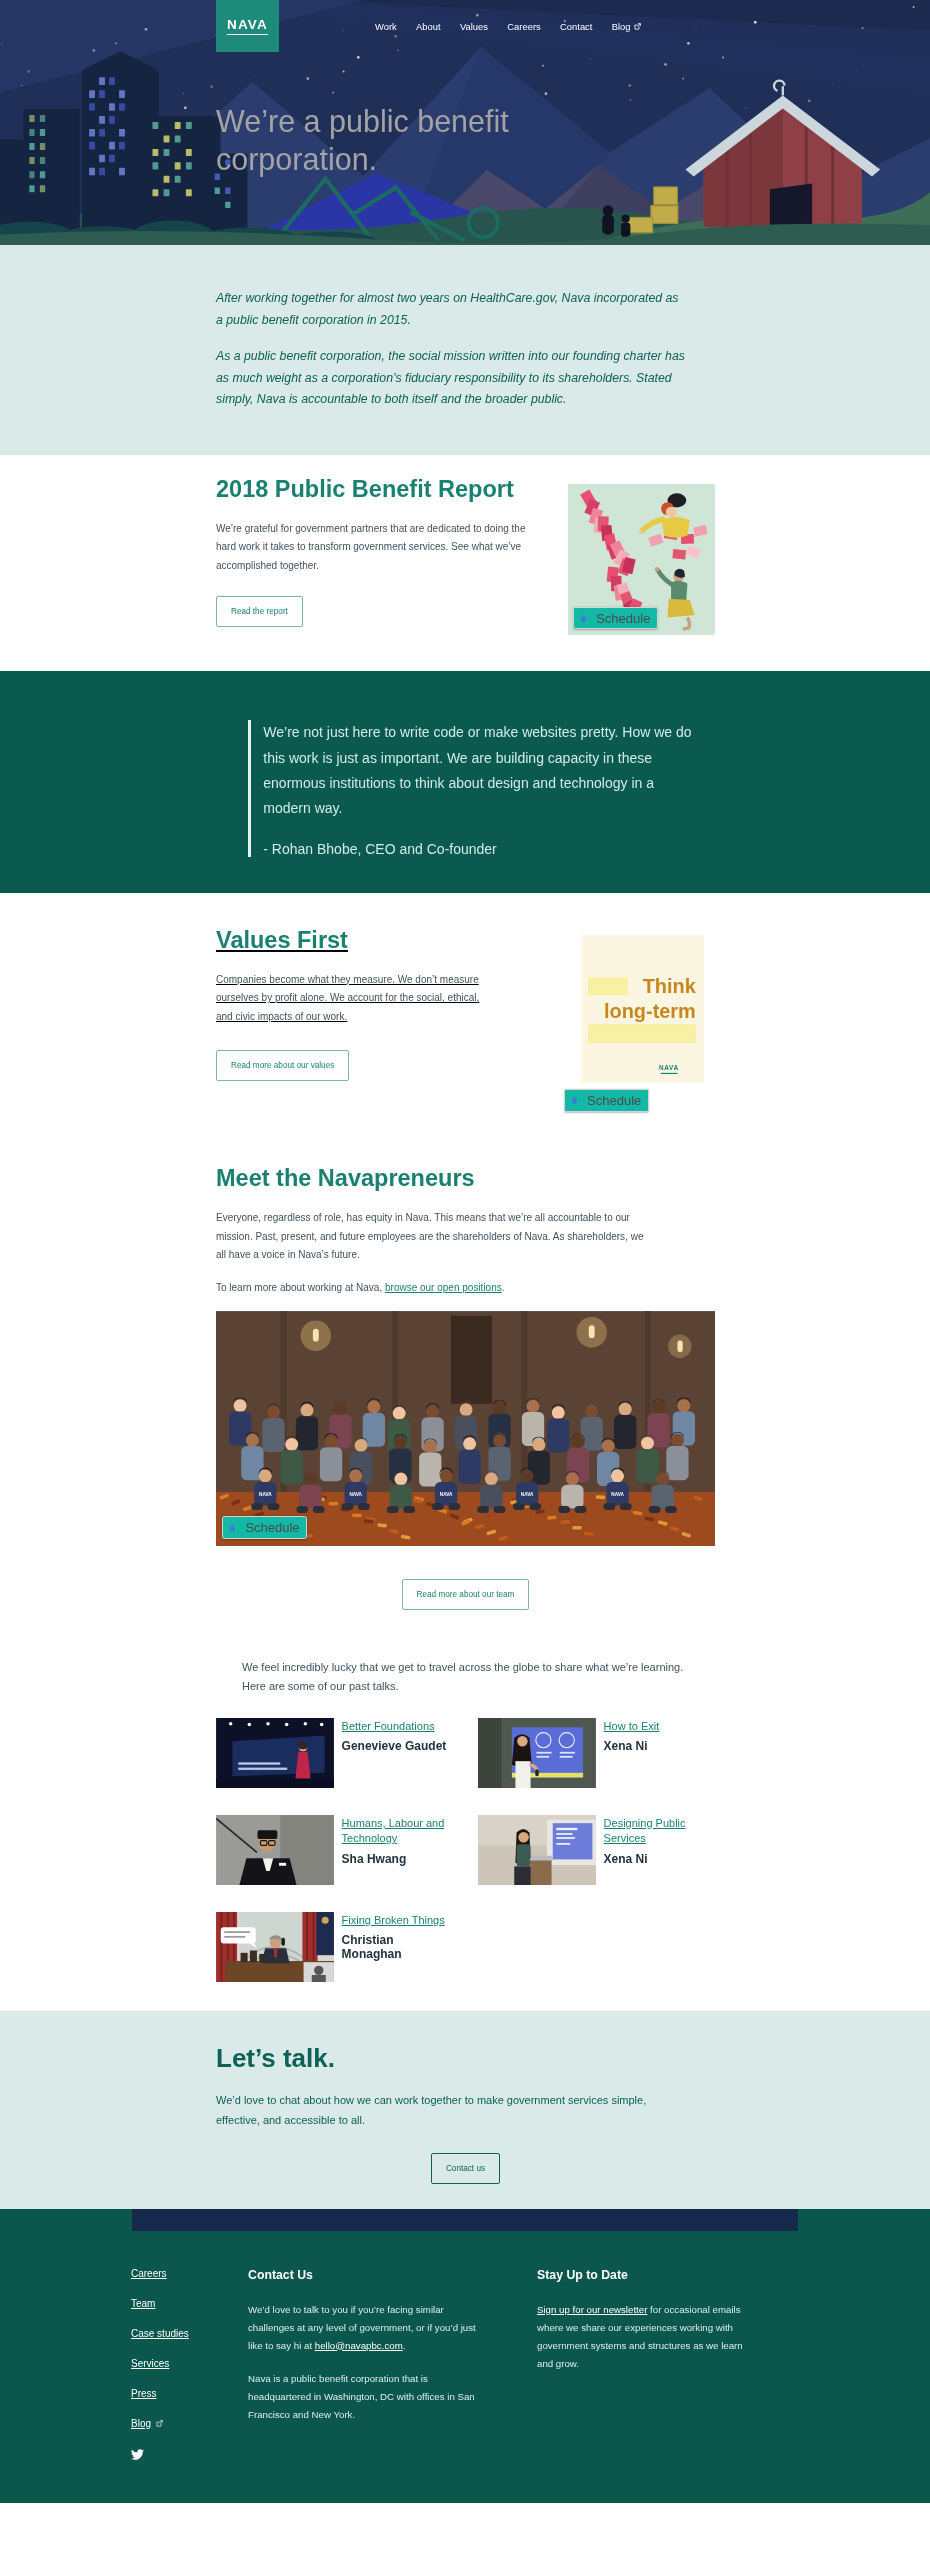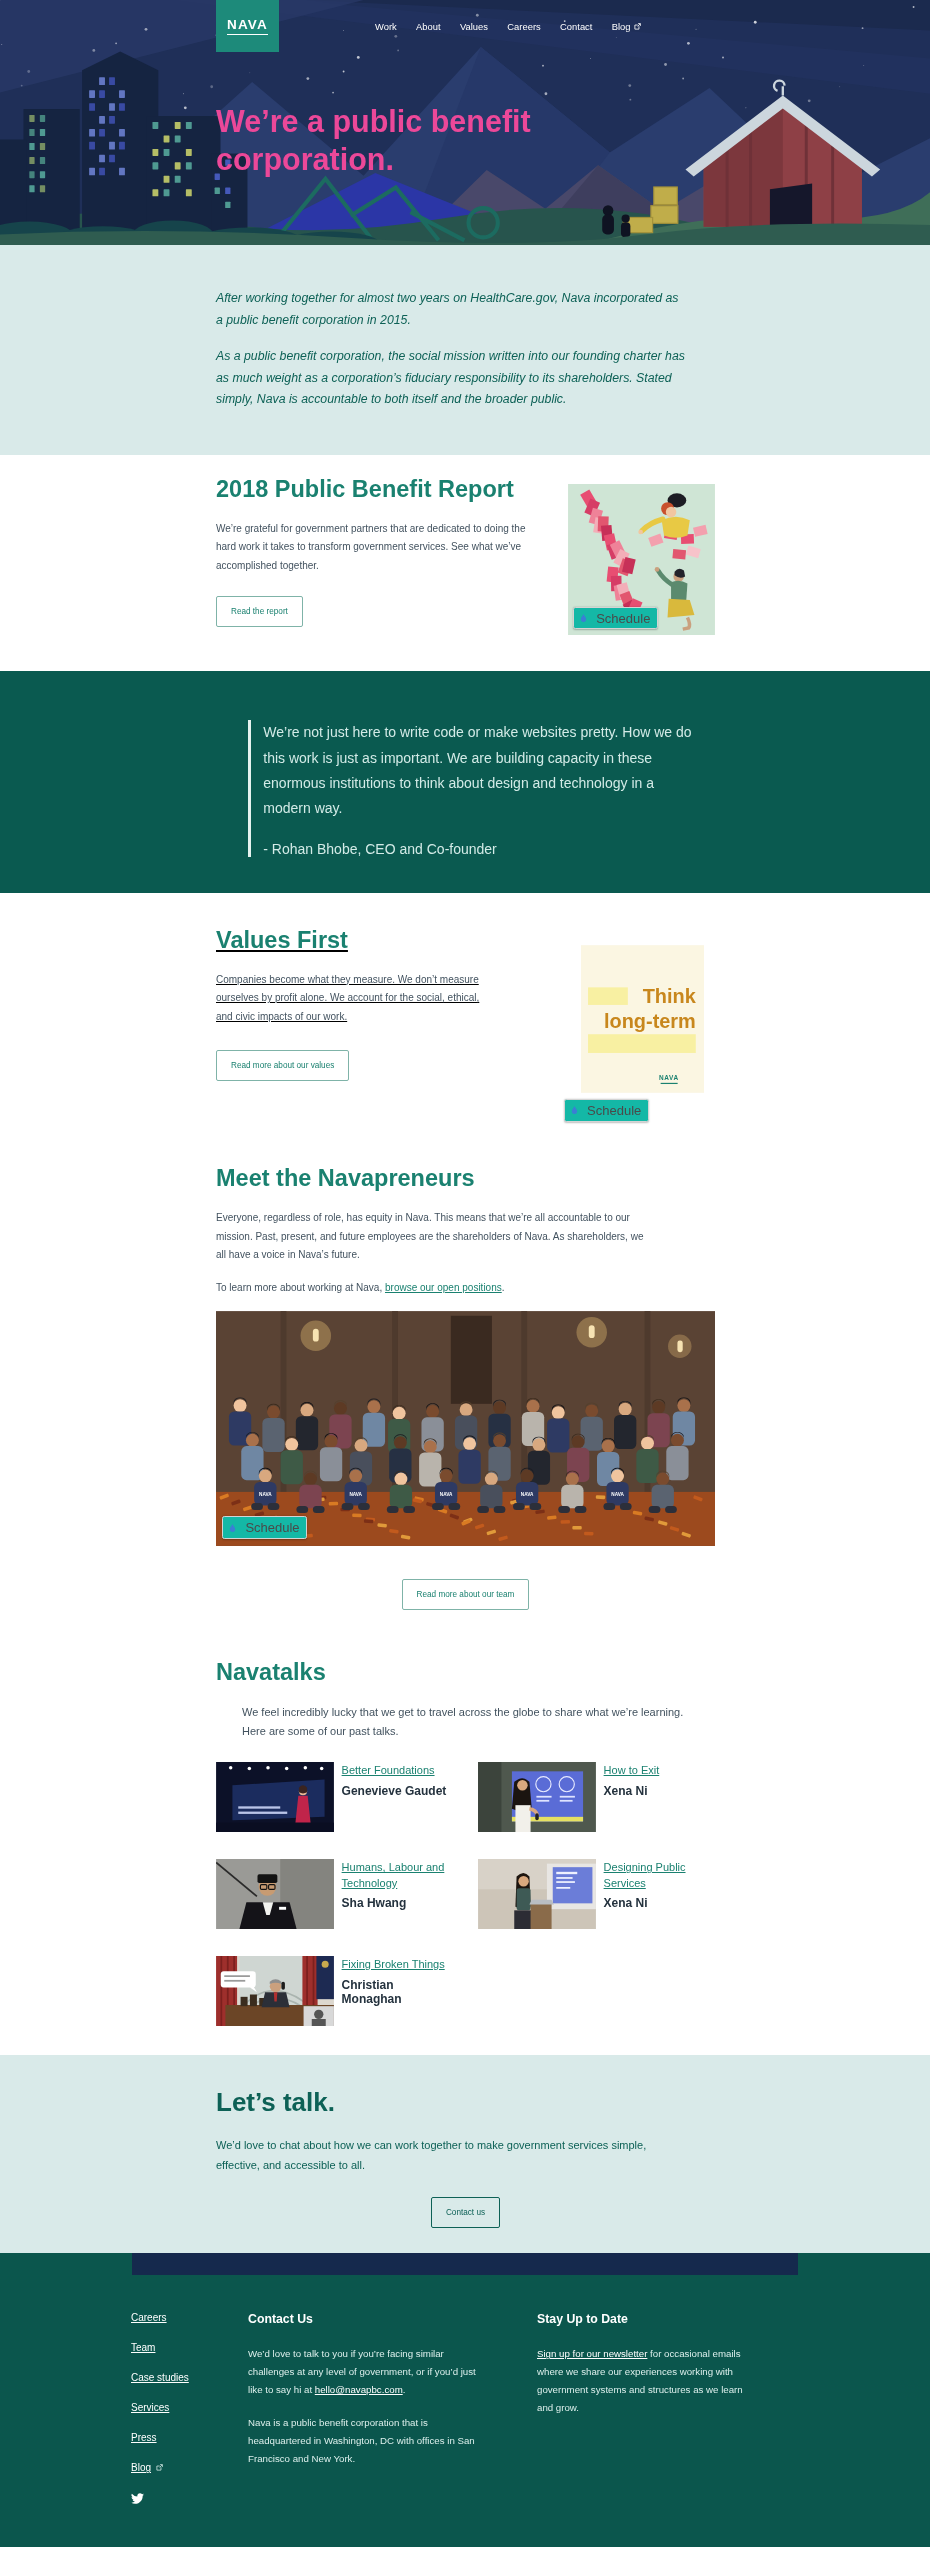--- a/index.html
+++ b/index.html
@@ -8,21 +8,21 @@
   a { cursor:pointer; }
   .container { margin-left:216px; width:499px; }
 
   
   .hero { position:relative; height:245px; background:#1f2f58; overflow:hidden; }
   .hero-svg { position:absolute; left:0; top:0; width:100%; height:100%; display:block; }
   .logo { position:absolute; left:216px; top:0; width:63px; height:52px; background:#1d8a7a; display:flex; align-items:center; justify-content:center; z-index:3; }
   .logo-text { color:#fff; font-weight:bold; font-size:13.5px; letter-spacing:1.2px; border-bottom:1.8px solid #fff; padding-bottom:1.8px; }
   .topnav { position:absolute; left:375px; top:21px; display:flex; gap:19.4px; z-index:3; }
   .topnav a { color:#fff; font-size:9.4px; text-decoration:none; display:flex; align-items:center; gap:3.5px; }
-  .headline { position:absolute; left:216px; top:103px; width:393px; color:#ec4899; font-size:30.5px; font-weight:bold; line-height:1.23; z-index:2; }
+  .headline { position:absolute; left:216px; top:103px; width:393px; color:#a3a3a3; font-size:30.5px; font-weight:normal; line-height:1.23; z-index:2; }
 
   
   .intro { background:#d9eae9; padding:43px 0 29px; }
   .intro p { font-size:12.3px; line-height:1.75; color:#0d6156; max-width:469px; margin-bottom:15.2px;font-style:italic; }
 
   
   h2.section-title { font-size:23.5px; color:#1a8170; font-weight:bold; line-height:1.25; margin-bottom:15.2px; }
   .body-text { font-size:10px; line-height:1.85; color:#42525f; }
   .btn { display:inline-block; background:#fff; border:0.6px solid #7fb3a8; border-radius:2px; color:#1a8170; font-size:8.2px; padding:10px 14px; font-family:inherit; cursor:pointer; }
   .badge { position:absolute; display:flex; align-items:center; gap:9px; background:#14b8a6; border:0.6px solid #d4d4d4; border-radius:2.3px; padding:2.9px 6.5px; font-size:13px; color:#4a4a4a; box-shadow:0 0.6px 1.8px rgba(0,0,0,.25); white-space:nowrap; }
@@ -41,21 +41,21 @@
   .quote-section { background:#0a5a50; padding:49px 0 36px; }
   .quote-block { margin-left:32px; border-left:3.5px solid #e5f2ef; padding-left:12.3px; width:447px; }
   .quote-text { color:#d3ebe7; font-size:14px; line-height:1.8; font-weight:normal; }
   .quote-attr { color:#d3ebe7; font-size:14px; margin-top:20px; }
 
   
   .values { padding:33px 0 0; min-height:255px; }
   .values-grid { display:flex;text-decoration:underline; }
   .values-text { width:328px; }
   .values-text .body-text { margin-bottom:23.5px; max-width:282px; }
-  .poster-col { margin-left:40px; margin-top:19px; position:relative; width:135px; }
+  .poster-col { margin-left:40px; margin-top:9px; position:relative; width:135px; }
   .badge-values { left:-17.6px; top:154px; }
 
   
   .team { padding:16.4px 0 48px; }
   .team p.body-text { margin-bottom:14px; max-width:437px; }
   .photo-wrap { position:relative; width:499px; height:235px; margin-top:4.7px; }
   .photo-wrap svg { display:block; }
   .badge-photo { left:5.9px; bottom:7px; }
   .center-row { text-align:center; margin-top:33px; }
 
@@ -700,21 +700,20 @@
       </div>
     </div>
     <div class="center-row">
       <button class="btn">Read more about our team</button>
     </div>
   </div>
 </section>
 
 <section class="navatalks">
   <div class="container">
-    <h2 class="section-title">Navatalks</h2>
     <p class="lede">We feel incredibly lucky that we get to travel across the globe to share what we’re learning. Here are some of our past talks.</p>
     <div class="talks-grid">
 
       <div class="talk">
         <svg class="talk-thumb" viewBox="0 0 202 120">
           <rect width="202" height="120" fill="#0c1128"></rect>
           <g fill="#fff">
               <circle cx="25" cy="10" r="3"></circle>
               <circle cx="57" cy="11" r="3"></circle>
               <circle cx="89" cy="10" r="3"></circle>

